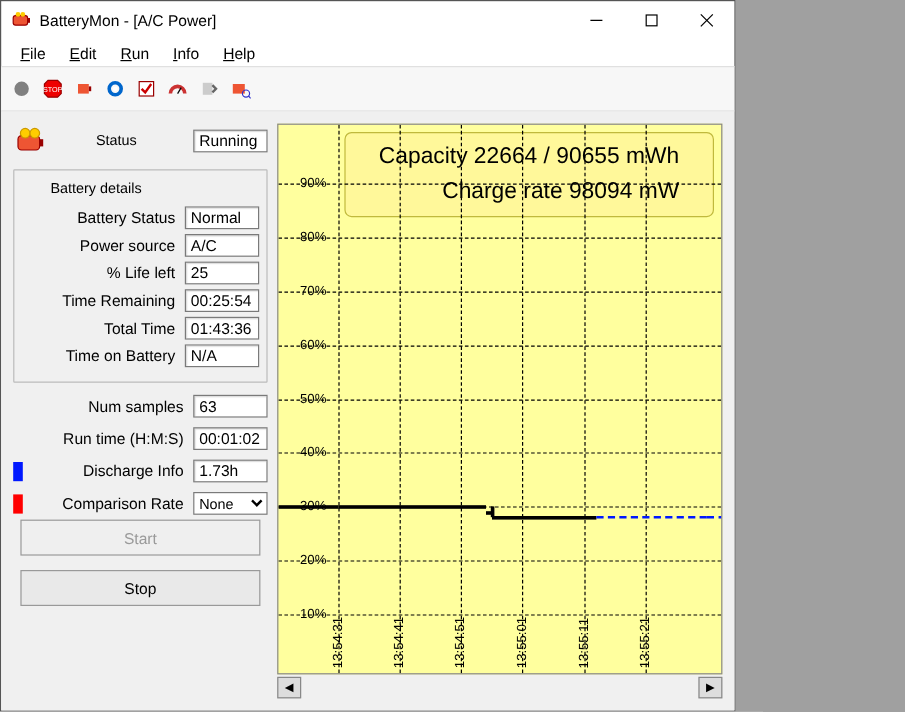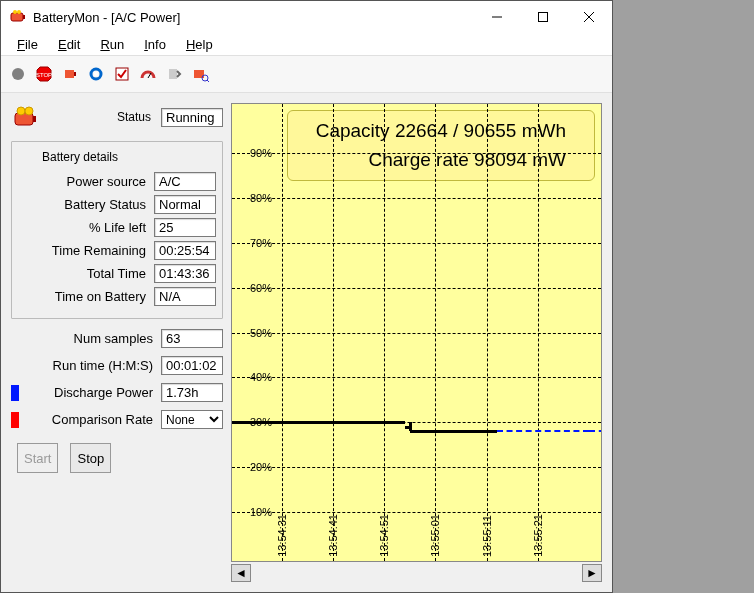--- a/index.html
+++ b/index.html
@@ -11,33 +11,33 @@
   .win-btn{width:46px;height:100%;display:flex;align-items:center;justify-content:center;}
   .win-btn svg{width:12px;height:12px;}
   .menubar{height:22px;display:flex;align-items:center;padding:0 6px;gap:0;}
   .menu-item{padding:2px 10px;font-size:13px;}
   .menu-item:first-letter{text-decoration:underline;}
   .toolbar{height:32px;display:flex;align-items:center;padding:2px 4px;gap:0;border-top:1px solid #e0e0e0;border-bottom:1px solid #e0e0e0;background:#f7f7f7;}
   .toolbar-btn{width:26px;height:26px;display:flex;align-items:center;justify-content:center;}
   .client{flex:1;background:#f0f0f0;display:flex;padding:10px;gap:8px;box-sizing:border-box;}
   .left-col{width:212px;display:flex;flex-direction:column;}
   .status-row{display:flex;align-items:center;margin-bottom:10px;gap:4px;}
-  .status-row .label{flex:1;text-align:right;padding-right:6px;}
+  .status-row .label{flex:1;text-align:center;padding-right:6px;}
   .status-row .big-icon{width:28px;height:28px;}
   .readonly{background:#fff;border:1px solid #7a7a7a;box-shadow:inset 1px 1px 1px rgba(0,0,0,.15);padding:1px 4px;min-height:15px;font-size:13px;flex:0 0 62px;box-sizing:border-box;}
   .fieldset{border:1px solid #bbb;border-radius:1px;padding:8px 6px 8px 23px;margin:0 0 6px 0;}
   .legend{font-size:12px;margin:-14px 0 4px 4px;background:#f0f0f0;display:inline-block;padding:0 3px;}
   .kv{display:flex;align-items:center;margin:4px 0;gap:4px;}
   .kv .k{flex:1;text-align:right;font-size:13px;padding-right:4px;white-space:nowrap;}
   .kv .v{flex:0 0 62px;}
   .swatch{width:8px;height:16px;display:inline-block;margin-right:2px;}
   .swatch.blue{background:#0018ff;}
   .swatch.red{background:#ff0000;}
   select.readonly-sel{border:1px solid #7a7a7a;font-size:12px;background:#fff;height:19px;width:62px;box-sizing:border-box;}
-  .big-buttons{display:flex;flex-direction:row;gap:12px;margin-top:10px;padding:0 6px;}
+  .big-buttons{display:flex;flex-direction:column;gap:12px;padding:0 6px;}
   .big-btn{height:30px;border:1px solid #999;background:#e9e9e9;font-size:13px;}
   .big-btn:disabled{color:#9a9a9a;background:#efefef;}
   .chart-wrap{flex:1;display:flex;flex-direction:column;}
   .chart{flex:1;background:#ffff9e;border:1px solid #888;position:relative;overflow:hidden;}
   .chart-info{position:absolute;right:6px;top:6px;border:1px solid #c0b93d;border-radius:6px;background:#fff89a;padding:6px 28px;text-align:right;font-size:19px;line-height:1.5;min-width:220px;}
   .ygrid{position:absolute;left:0;right:0;border-top:1px dashed #000;}
   .ylabel{position:absolute;left:18px;font-size:11px;transform:translateY(-50%);}
   .xgrid{position:absolute;top:0;bottom:0;border-left:1px dashed #000;}
   .xlabel{position:absolute;bottom:4px;font-size:11px;writing-mode:vertical-rl;transform:rotate(180deg) translateX(50%);}
   .series-solid{position:absolute;height:3px;background:#000;}
@@ -153,28 +153,28 @@
               <circle cx="18" cy="8" r="4" fill="#fc0" stroke="#c90"></circle>
             </svg>
         </span>
         <span class="label">Status</span>
         <span class="readonly">Running</span>
       </div>
 
       <div class="fieldset">
         <div class="legend">Battery details</div>
         <div class="kv">
+            <span class="k">Battery Status</span>
+            <span class="readonly v">Normal</span>
+          </div>
+        <div class="kv">
             <span class="k">Power source</span>
             <span class="readonly v">A/C</span>
           </div>
         <div class="kv">
-            <span class="k">Battery Status</span>
-            <span class="readonly v">Normal</span>
-          </div>
-        <div class="kv">
             <span class="k">% Life left</span>
             <span class="readonly v">25</span>
           </div>
         <div class="kv">
             <span class="k">Time Remaining</span>
             <span class="readonly v">00:25:54</span>
           </div>
         <div class="kv">
             <span class="k">Total Time</span>
             <span class="readonly v">01:43:36</span>
@@ -188,21 +188,21 @@
       <div class="kv">
           <span class="k">Num samples</span>
           <span class="readonly v">63</span>
         </div>
       <div class="kv">
           <span class="k">Run time (H:M:S)</span>
           <span class="readonly v">00:01:02</span>
         </div>
       <div class="kv">
           <span class="swatch blue"></span>
-          <span class="k">Discharge Power</span>
+          <span class="k">Discharge Info</span>
           <span class="readonly v">1.73h</span>
         </div>
       <div class="kv">
           <span class="swatch red"></span>
           <span class="k">Comparison Rate</span>
         <select class="readonly-sel v">
           <option>None</option>
         </select>
       </div>
 

